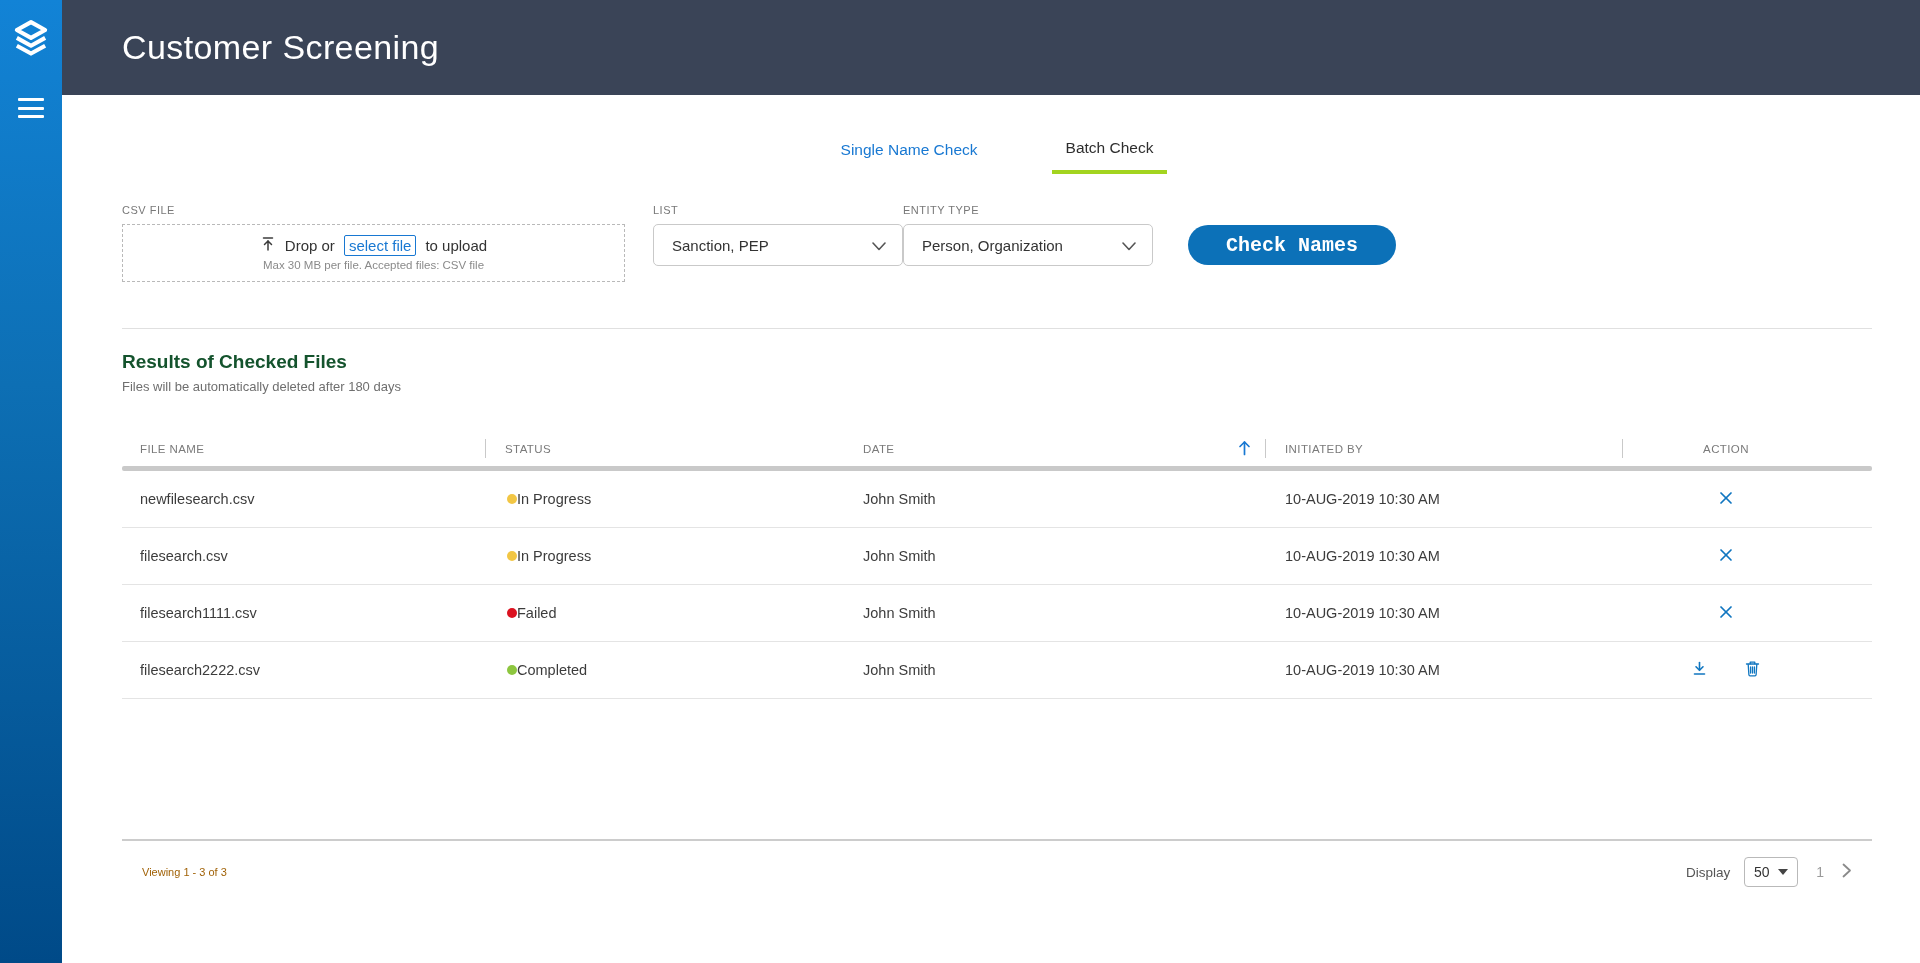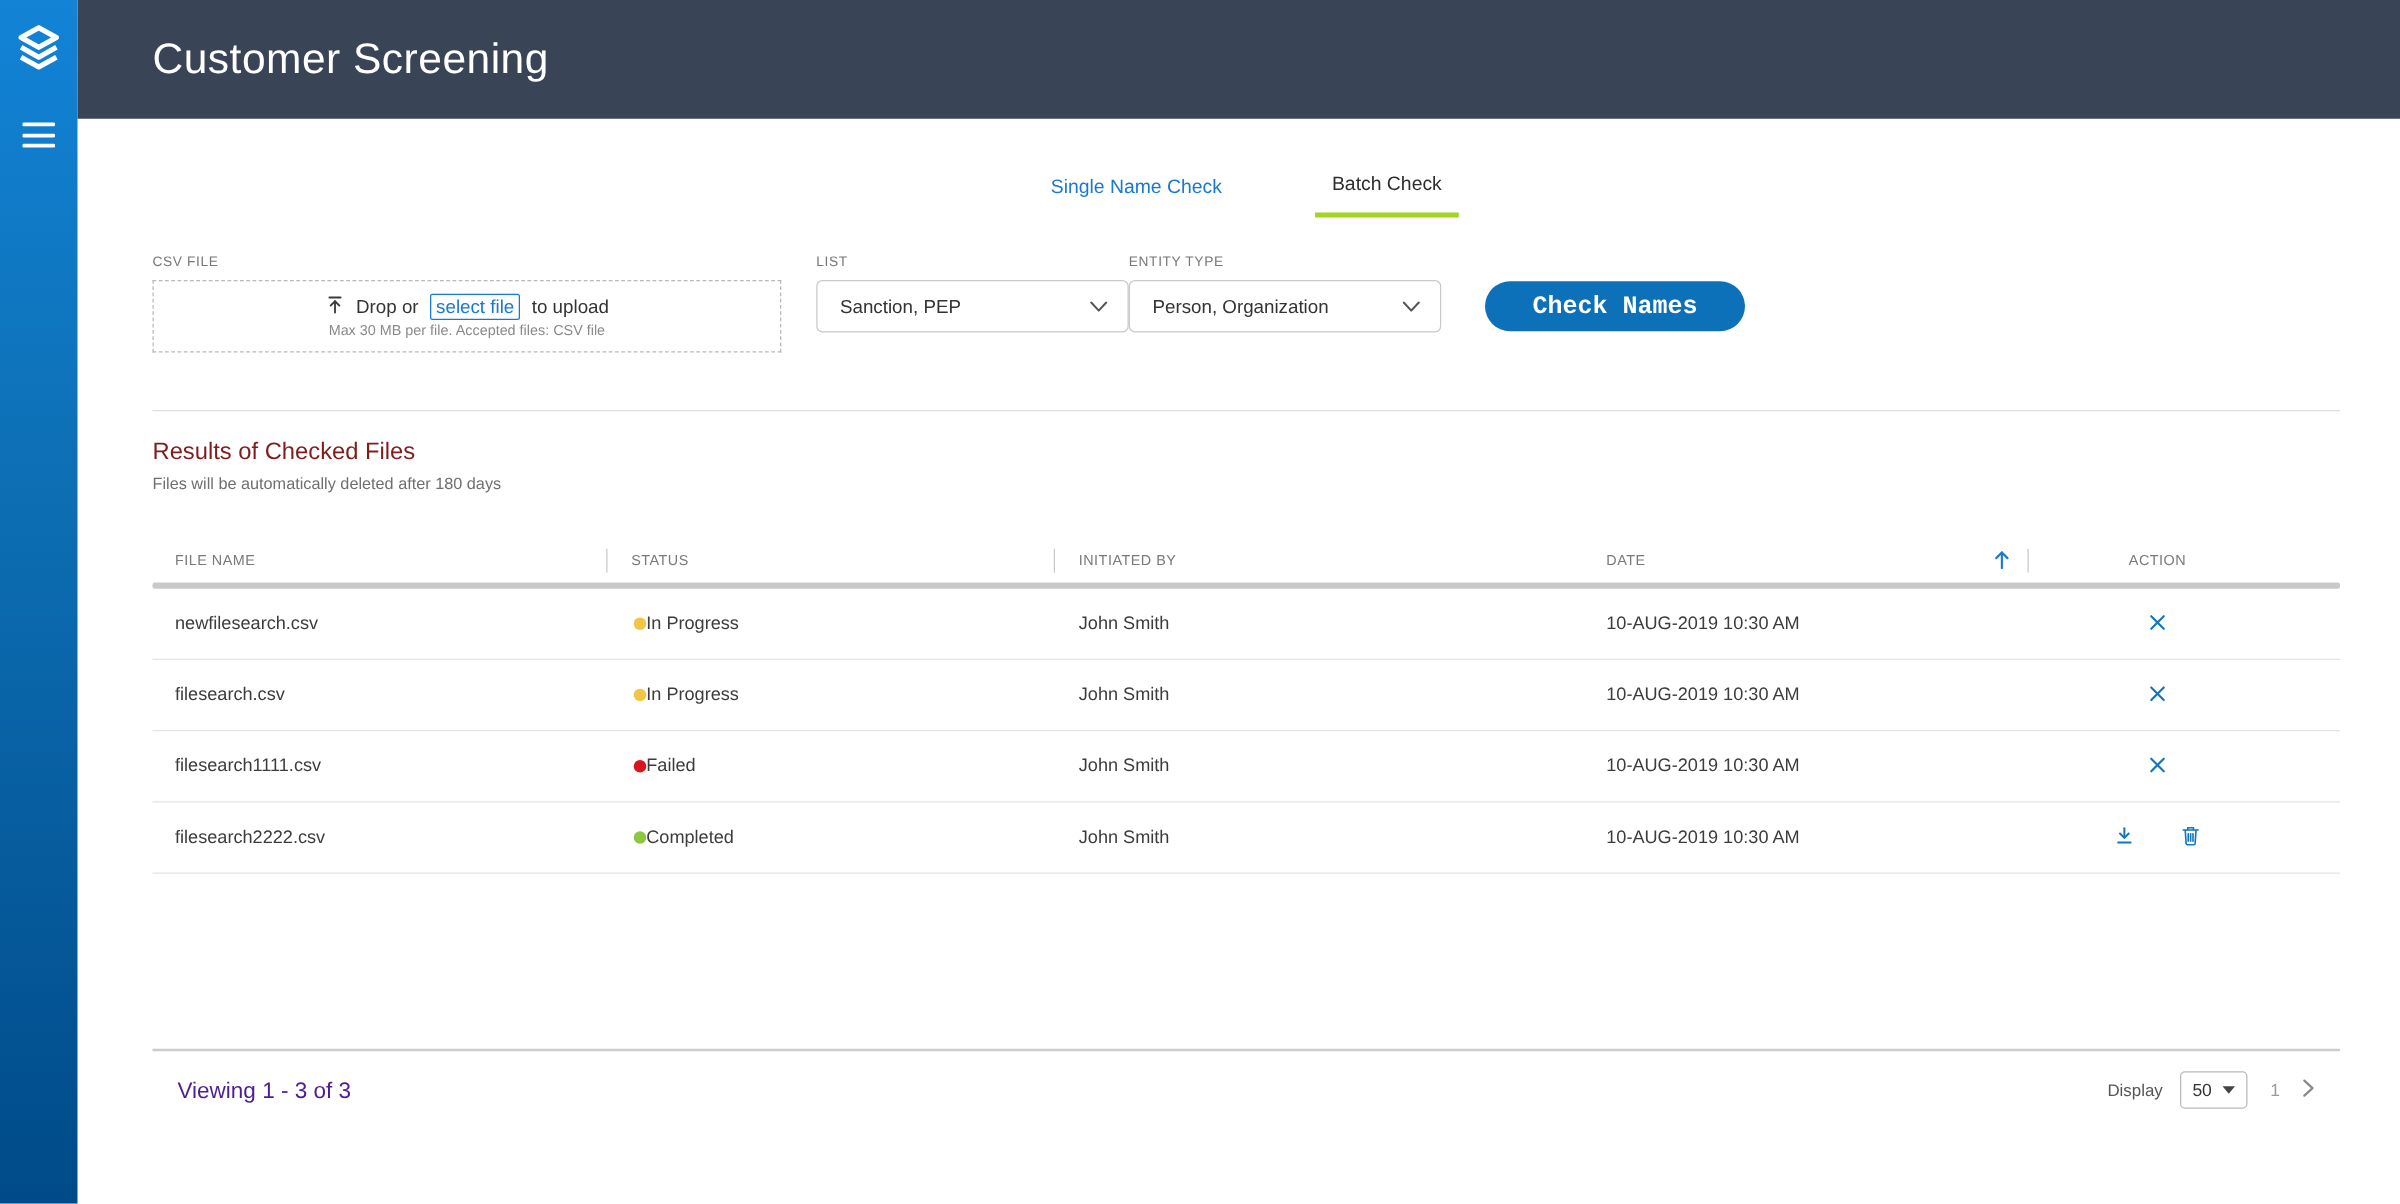--- a/index.html
+++ b/index.html
@@ -53,21 +53,21 @@
   .tri-up { width:0; height:0; border-left:5px solid transparent; border-right:5px solid transparent;
     border-bottom:6px solid #4a4a4a; }
   .tri-down { width:0; height:0; border-left:5px solid transparent; border-right:5px solid transparent;
     border-top:6px solid #4a4a4a; }
   .check-btn { margin-left:35px; margin-top:21px; height:40px; padding:0 38px; border:none; cursor:pointer;
     border-radius:20px; background:#0c71b8; color:#fff; font-size:20px; font-weight:bold; font-family:Liberation Mono, monospace; }
 
   .divider { margin-top:46px; border-top:1px solid #e0e0e0; }
 
   
-  .section-title { margin-top:22px; font-size:19px; font-weight:normal; color:#7f1d1d; }
+  .section-title { margin-top:22px; font-size:19px; font-weight:bold; color:#14532d; }
   .section-sub { margin-top:6px; font-size:13px; color:#6f6f6f; }
 
   
   .table { margin-top:40px; }
   .thead, .trow { display:grid; grid-template-columns:363px 358px 422px 357px 248px; align-items:center; }
   .thead { height:30px; }
   .th { position:relative; font-size:11.5px; color:#7a7a7a; letter-spacing:0.4px; padding-left:18px;
     display:flex; align-items:center; height:100%; }
   .th.sep::before { content:""; position:absolute; left:0; top:5px; height:19px; width:1px; background:#c9c9c9; }
   .th-date { justify-content:space-between; padding-right:14px; cursor:pointer; }
@@ -77,21 +77,21 @@
   .td { padding-left:18px; }
   .td-status { display:flex; align-items:center; padding-left:22px; }
   .dot { width:10px; height:10px; border-radius:50%; flex:none; }
   .td-action { display:flex; justify-content:center; gap:34px; padding-left:0; padding-right:40px; }
   .icon-btn { background:none; border:none; cursor:pointer; display:flex; align-items:center; justify-content:center;
     padding:2px; }
 
   
   .foot-divider { margin-top:140px; border-top:2px solid #cccccc; }
   .footer { margin-top:16px; display:flex; align-items:center; justify-content:space-between; padding:0 20px 0 20px; }
-  .viewing { font-size:18px; color:#4c1d95; }
+  .viewing { font-size:11px; color:#a16207; }
   .pager { display:flex; align-items:center; gap:14px; }
   .display-label { font-size:13.5px; color:#555; }
   .display-select { width:54px; height:30px; border:1px solid #b9b9b9; border-radius:4px; background:#fff;
     display:flex; align-items:center; justify-content:center; gap:9px; font-size:14px; color:#333; cursor:pointer; }
   .caret { width:0; height:0; border-left:5px solid transparent; border-right:5px solid transparent;
     border-top:6px solid #444; }
   .page-num { font-size:14px; color:#9a9a9a; background:none; border:none; cursor:pointer; padding:0 4px; font-family:inherit; }
   .next-btn { background:none; border:none; cursor:pointer; display:flex; align-items:center; }
 </style>
 </head>
@@ -180,30 +180,30 @@
 
       <div class="divider"></div>
 
       <h2 class="section-title">Results of Checked Files</h2>
       <p class="section-sub">Files will be automatically deleted after 180 days</p>
 
       <div class="table">
         <div class="thead">
           <div class="th">FILE NAME</div>
           <div class="th sep" style="padding-left:20px;">STATUS</div>
-          <div class="th sep" style="padding-left:20px;">INITIATED BY</div>
           <div class="th th-date" style="padding-left:20px;">
             <span>DATE</span>
             <span>
               <svg width="13" height="16" viewBox="0 0 13 16" fill="none" stroke="#1878d2" stroke-width="1.7" stroke-linecap="round" stroke-linejoin="round">
                 <path d="M6.5 14.5 V2"></path>
                 <path d="M2 6.5 L6.5 2 L11 6.5"></path>
               </svg>
             </span>
           </div>
+          <div class="th sep" style="padding-left:20px;">INITIATED BY</div>
           <div class="th sep th-action">ACTION</div>
         </div>
 
         <div class="scrollbar"></div>
 
         <div class="trow">
           <div class="td">newfilesearch.csv</div>
           <div class="td td-status">
             <span class="dot" style="background-color: rgb(242, 198, 68);"></span>
             <span>In Progress</span>

